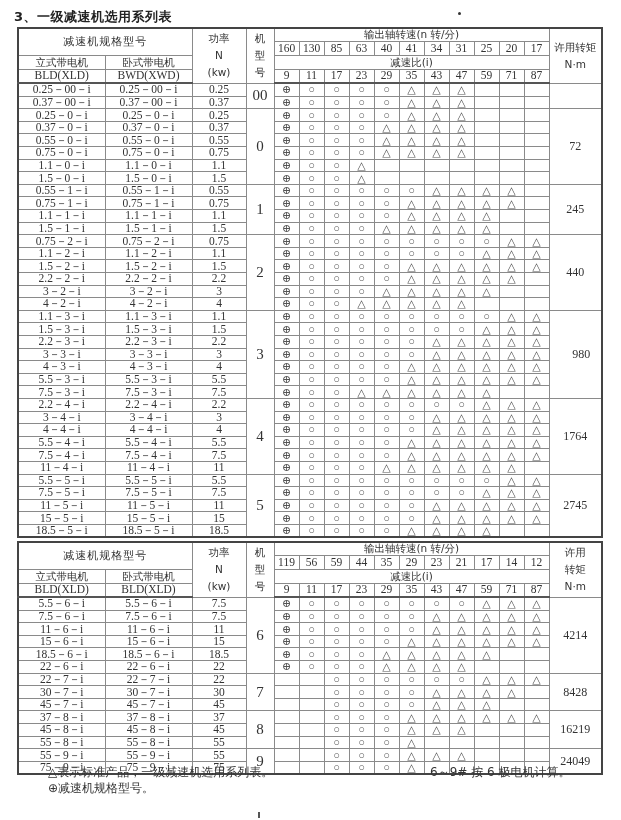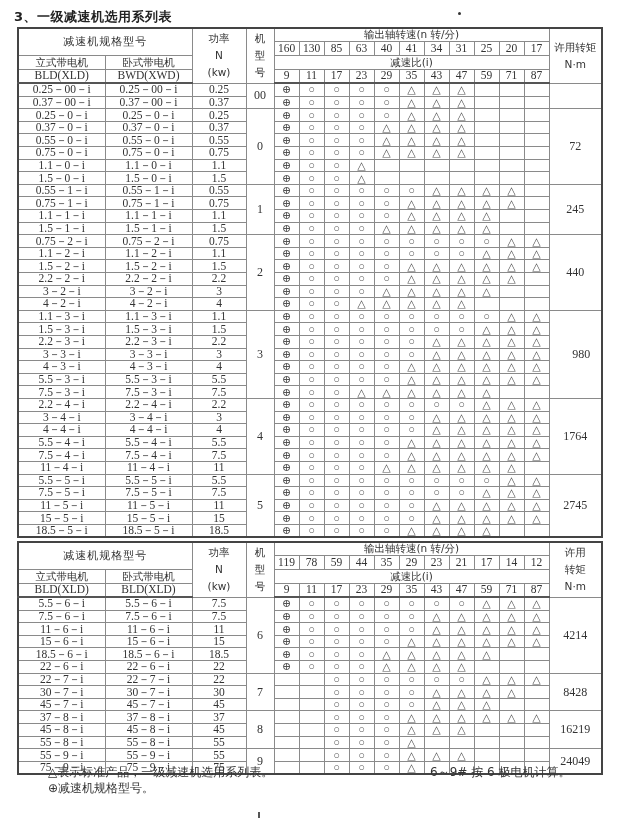--- a/index.html
+++ b/index.html
@@ -11,21 +11,21 @@
   table.grid { position:absolute; left:17px; border-collapse:collapse; table-layout:fixed;
                font-family:"Liberation Serif","DejaVu Serif",serif; font-size:11px; color:#333; }
   table.grid td { border:1px solid #8a8a8a; padding:0; text-align:center; vertical-align:middle;
                   height:11.6px; line-height:11px; overflow:hidden; white-space:nowrap; }
   #table1 { top:27px; border:2px solid #444; }
   #table2 { top:541px; border:2px solid #444; }
   .hdr { font-family:"DejaVu Sans","Liberation Sans",sans-serif; font-size:11px; letter-spacing:1px; }
   .hdr-sm { font-family:"DejaVu Sans","Liberation Sans",sans-serif; font-size:10.5px; }
   .num { font-size:11.5px; }
   .sym { font-size:11px; color:#555; line-height:10px; }
-  .model { font-size:12px; }
+  .model { font-size:15px; }
   .torque { font-size:12px; }
   .notes { position:absolute; left:18px; top:764px; font-size:12px; line-height:16px;
            font-family:"DejaVu Sans","Liberation Sans",sans-serif; color:#333; }
   .notes .indent { padding-left:30px; }
   .explain { position:absolute; left:388px; top:764px; font-size:12px; line-height:16px;
              font-family:"DejaVu Sans","Liberation Sans",sans-serif; color:#333; }
   .explain .indent { padding-left:42px; }
   .bottom-mark { position:absolute; left:258px; top:812px; width:2px; height:6px; background:#555; }
 </style>
 </head>
@@ -732,21 +732,21 @@
       </td>
       <td colspan="11" class="hdr-sm">输出轴转速(n 转/分)</td>
       <td rowspan="4" class="hdr-sm">
         <div>许用</div>
         <div style="margin-top:6px">转矩</div>
         <div style="margin-top:6px">N·m</div>
       </td>
     </tr>
     <tr id="t2-speeds" style="height:14px">
         <td class="num">119</td>
-        <td class="num">78</td>
+        <td class="num">56</td>
         <td class="num">59</td>
         <td class="num">44</td>
         <td class="num">35</td>
         <td class="num">29</td>
         <td class="num">23</td>
         <td class="num">21</td>
         <td class="num">17</td>
         <td class="num">14</td>
         <td class="num">12</td>
       </tr>

